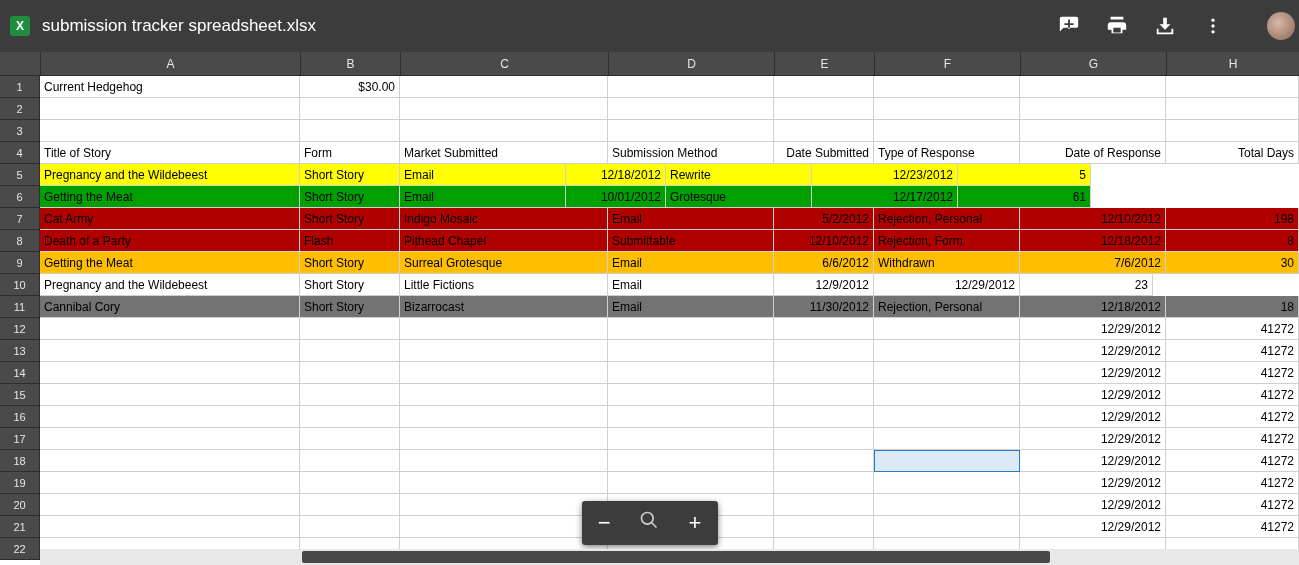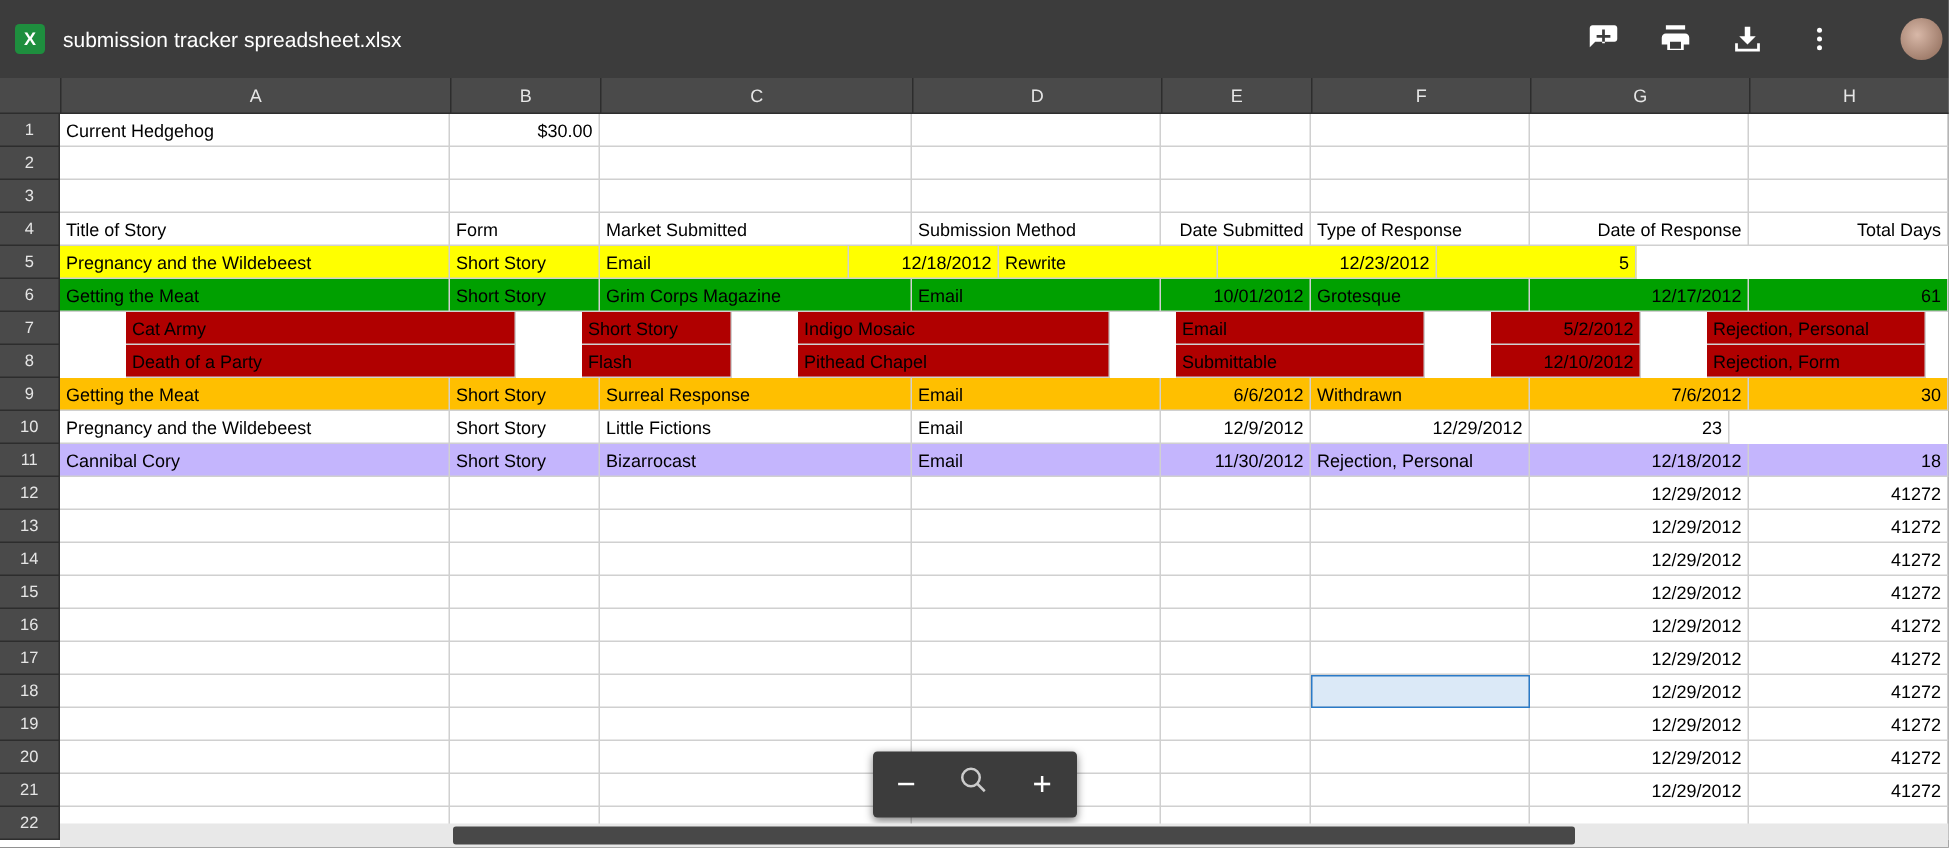--- a/index.html
+++ b/index.html
@@ -28,21 +28,21 @@
     display: flex;
     align-items: center;
     justify-content: center;
     color: #fff;
     font-weight: bold;
     font-size: 12px;
     margin-right: 12px;
   }
   .title {
     flex: 1;
-    font-size: 14px;
+    font-size: 17px;
     font-weight: 500;
   }
   .header-actions {
     display: flex;
     align-items: center;
     gap: 24px;
     margin-right: 6px;
   }
   .header-btn {
     width: 24px;
@@ -134,22 +134,22 @@
   .c-B { width: 100px; flex: 0 0 100px; }
   .c-C { width: 208px; flex: 0 0 208px; }
   .c-D { width: 166px; flex: 0 0 166px; }
   .c-E { width: 100px; flex: 0 0 100px; }
   .c-F { width: 146px; flex: 0 0 146px; }
   .c-G { width: 146px; flex: 0 0 146px; }
   .c-H { width: 133px; flex: 0 0 133px; }
 
   .row.hl-yellow .cell { background: #ffff00; }
   .row.hl-green  .cell { background: #00a000; color: #000; }
-  .row.hl-darkred .cell { background: #b00000; color: #000; margin-left: 44px; }
-  .row.hl-red    .cell { background: #c4b5fd; color: #000; }
+  .row.hl-darkred .cell { background: #b00000; color: #000; }
+  .row.hl-red    .cell { background: #737373; color: #000; }
   .row.hl-orange .cell { background: #ffbf00; }
 
   .selected-cell {
     outline: 1.5px solid #2a7ac7;
     outline-offset: -1px;
     background: #dbe9f7 !important;
   }
 
   .zoom-bar {
     position: absolute;
@@ -290,21 +290,20 @@
         <div class="cell c-D">Email</div>
         <div class="cell c-E right">12/18/2012</div>
         <div class="cell c-F">Rewrite</div>
         <div class="cell c-G right">12/23/2012</div>
         <div class="cell c-H right">5</div>
       </div>
       <div class="row hl-green">
         <div class="row-header">6</div>
         <div class="cell c-A">Getting the Meat</div>
         <div class="cell c-B">Short Story</div>
-        <div class="cell c-C">Grim Corps Magazine</div>
         <div class="cell c-D">Email</div>
         <div class="cell c-E right">10/01/2012</div>
         <div class="cell c-F">Grotesque</div>
         <div class="cell c-G right">12/17/2012</div>
         <div class="cell c-H right">61</div>
       </div>
       <div class="row hl-darkred">
         <div class="row-header">7</div>
         <div class="cell c-A">Cat Army</div>
         <div class="cell c-B">Short Story</div>
@@ -323,21 +322,21 @@
         <div class="cell c-D">Submittable</div>
         <div class="cell c-E right">12/10/2012</div>
         <div class="cell c-F">Rejection, Form</div>
         <div class="cell c-G right">12/18/2012</div>
         <div class="cell c-H right">8</div>
       </div>
       <div class="row hl-orange">
         <div class="row-header">9</div>
         <div class="cell c-A">Getting the Meat</div>
         <div class="cell c-B">Short Story</div>
-        <div class="cell c-C">Surreal Response</div>
+        <div class="cell c-C">Surreal Grotesque</div>
         <div class="cell c-D">Email</div>
         <div class="cell c-E right">6/6/2012</div>
         <div class="cell c-F">Withdrawn</div>
         <div class="cell c-G right">7/6/2012</div>
         <div class="cell c-H right">30</div>
       </div>
       <div class="row">
         <div class="row-header">10</div>
         <div class="cell c-A">Pregnancy and the Wildebeest</div>
         <div class="cell c-B">Short Story</div>

